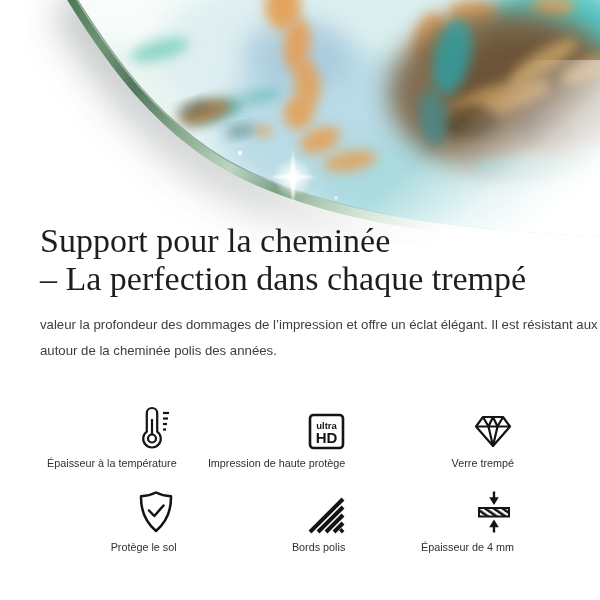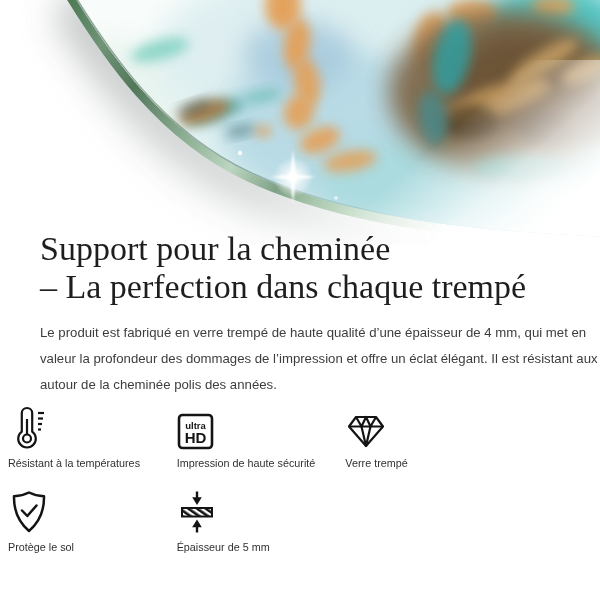--- a/index.html
+++ b/index.html
@@ -1,26 +1,26 @@
 <!DOCTYPE html>
 <html><head>
 <meta charset="utf-8">
 <style>
   html,body{margin:0;padding:0;background:#fff;}
   .page{position:relative;width:600px;height:600px;background:#ffffff;overflow:hidden;
         font-family:"Liberation Sans",sans-serif;}
   .hero{position:absolute;top:0;left:0;width:600px;height:245px;}
-  .content{position:absolute;left:40px;top:230px;width:556px;}
+  .content{position:absolute;left:40px;top:222px;width:556px;}
   .title{font-family:"Liberation Serif",serif;font-weight:400;color:#1e1e1e;
          font-size:34px;line-height:38px;margin:0;letter-spacing:0;}
   .desc{margin-top:14px;color:#3d3d3d;font-size:13.2px;line-height:26px;}
   .desc div{white-space:nowrap;}
   .features{position:absolute;left:8px;top:402px;width:506px;
             display:grid;grid-template-columns:repeat(3,1fr);row-gap:16px;}
-  .feature{display:flex;flex-direction:column;align-items:flex-start;}
+  .feature{display:flex;flex-direction:column;align-items:flex-end;}
   .icon-box{height:48px;display:flex;align-items:flex-end;justify-content:center;}
   .f-label{margin-top:6px;font-size:10.8px;line-height:14px;color:#303030;text-align:center;}
   svg{display:block;}
 </style>
 </head>
 <body>
 
 <div class="page">
 
   <div class="hero">
@@ -145,52 +145,51 @@
       </g>
     </svg>
   </div>
 
   <div class="content">
     <h1 class="title">
       <span>Support pour la cheminée</span><br>
       <span>– La perfection dans chaque trempé</span>
     </h1>
     <div class="desc">
-      <div>Le produit est fabriqué en verre trempé de haute qualité d’une épaisseur de 4 mm, qui met en</div>
       <div>valeur la profondeur des dommages de l’impression et offre un éclat élégant. Il est résistant aux</div>
       <div>autour de la cheminée polis des années.</div>
     </div>
   </div>
 
   <div class="features">
 
     <div class="feature">
       <div class="icon-box">
         <svg width="44" height="46" viewBox="0 0 44 46" fill="none" stroke="#141414" stroke-width="2.2">
           <path d="M13.8,27.6 L13.8,9.2 A5.2,5.2 0 0 1 24.2,9.2 L24.2,27.6 A8.8,8.8 0 1 1 13.8,27.6 Z"></path>
           <circle cx="19" cy="34.5" r="4"></circle>
           <line x1="19" y1="15" x2="19" y2="30.6"></line>
           <line x1="30" y1="9" x2="36" y2="9"></line>
           <line x1="30" y1="14.5" x2="35" y2="14.5"></line>
           <line x1="30" y1="20" x2="34" y2="20"></line>
           <line x1="30" y1="25.5" x2="33" y2="25.5"></line>
         </svg>
       </div>
-      <div class="f-label">Résistant à la températures</div>
+      <div class="f-label">Épaisseur à la température</div>
     </div>
 
     <div class="feature">
       <div class="icon-box">
         <svg width="37" height="37" viewBox="0 0 37 37">
           <rect x="2" y="2" width="33" height="33" rx="3.5" fill="none" stroke="#141414" stroke-width="2.6"></rect>
           <text x="18.5" y="15.5" text-anchor="middle" font-family="Liberation Sans, sans-serif" font-size="9.5" font-weight="700" fill="#141414">ultra</text>
           <text x="18.5" y="30" text-anchor="middle" font-family="Liberation Sans, sans-serif" font-size="15" font-weight="700" fill="#141414">HD</text>
         </svg>
       </div>
-      <div class="f-label">Impression de haute sécurité</div>
+      <div class="f-label">Impression de haute protège</div>
     </div>
 
     <div class="feature">
       <div class="icon-box">
         <svg width="42" height="38" viewBox="0 0 42 38" fill="none" stroke="#141414" stroke-width="2.2" stroke-linejoin="round">
           <path d="M11,5 L31,5 L38,14.5 L21,34 L4,14.5 Z"></path>
           <path d="M4,14.5 L38,14.5"></path>
           <path d="M11,5 L16.5,14.5 L21,5 L25.5,14.5 L31,5"></path>
           <path d="M16.5,14.5 L21,34 L25.5,14.5"></path>
         </svg>
@@ -201,34 +200,46 @@
     <div class="feature">
       <div class="icon-box">
         <svg width="42" height="45" viewBox="0 0 42 45" fill="none" stroke="#141414" stroke-width="2.5" stroke-linejoin="round">
           <path d="M21,3.5 C25.5,5.8 30.8,7 36,7.3 C36.3,20.5 31.5,33 21,42 C10.5,33 5.7,20.5 6,7.3 C11.2,7 16.5,5.8 21,3.5 Z"></path>
           <path d="M14,21.5 L19.3,27 L28.5,16.5" stroke-linecap="round"></path>
         </svg>
       </div>
       <div class="f-label">Protège le sol</div>
     </div>
 
+    <div class="feature">
+      <div class="icon-box">
+        <svg width="38" height="38" viewBox="0 0 38 38" stroke="#141414" stroke-width="4">
+          <line x1="3" y1="36" x2="36" y2="3"></line>
+          <line x1="11" y1="36" x2="36" y2="11"></line>
+          <line x1="19" y1="36" x2="36" y2="19"></line>
+          <line x1="27" y1="36" x2="36" y2="27"></line>
+          <line x1="33.5" y1="36" x2="36" y2="33.5"></line>
+        </svg>
+      </div>
+      <div class="f-label">Bords polis</div>
+    </div>
 
     <div class="feature">
       <div class="icon-box">
         <svg width="40" height="44" viewBox="0 0 40 44">
           <defs>
             <pattern id="hch" width="5" height="5" patternUnits="userSpaceOnUse" patternTransform="rotate(-55)">
               <rect width="5" height="5" fill="#ffffff"></rect>
               <rect width="2.6" height="5" fill="#141414"></rect>
             </pattern>
           </defs>
           <line x1="20" y1="1.5" x2="20" y2="8" stroke="#141414" stroke-width="2.4"></line>
           <polygon points="15.2,7.2 24.8,7.2 20,15" fill="#141414"></polygon>
           <rect x="5" y="18" width="30" height="8.5" fill="url(#hch)" stroke="#141414" stroke-width="2"></rect>
           <polygon points="15.2,37.3 24.8,37.3 20,29.5" fill="#141414"></polygon>
           <line x1="20" y1="36.5" x2="20" y2="42.5" stroke="#141414" stroke-width="2.4"></line>
         </svg>
       </div>
-      <div class="f-label">Épaisseur de 5 mm</div>
+      <div class="f-label">Épaisseur de 4 mm</div>
     </div>
 
   </div>
 </div>
 
 </body></html>

